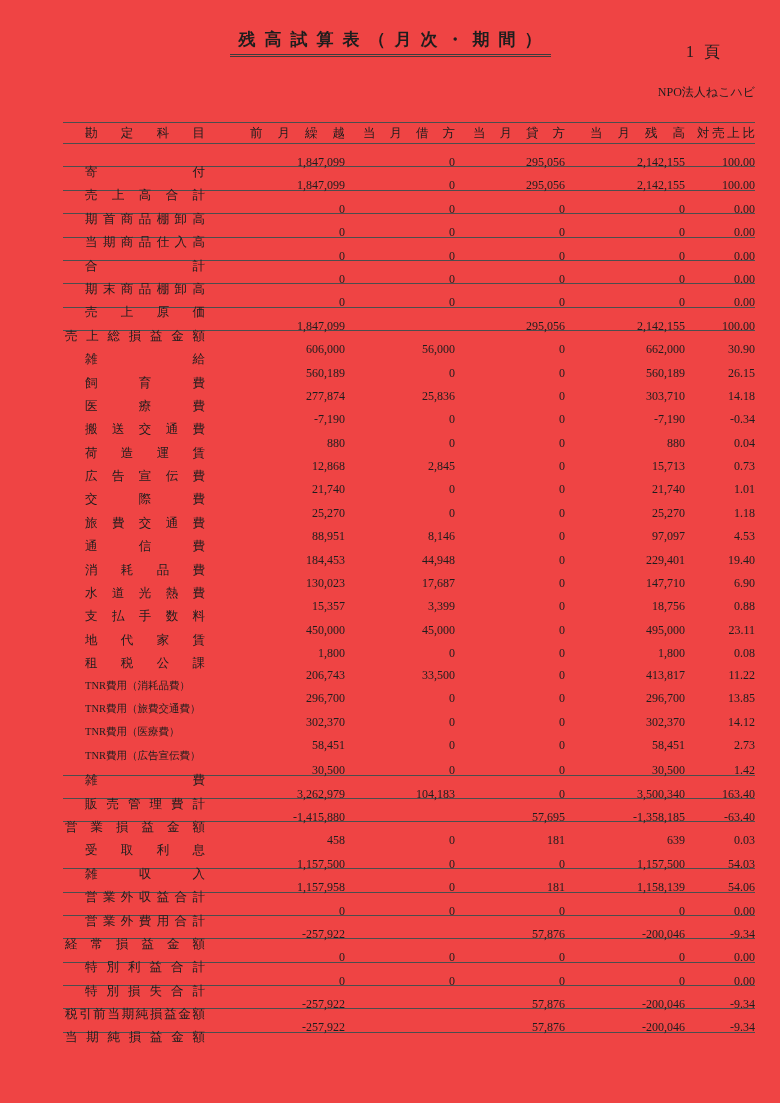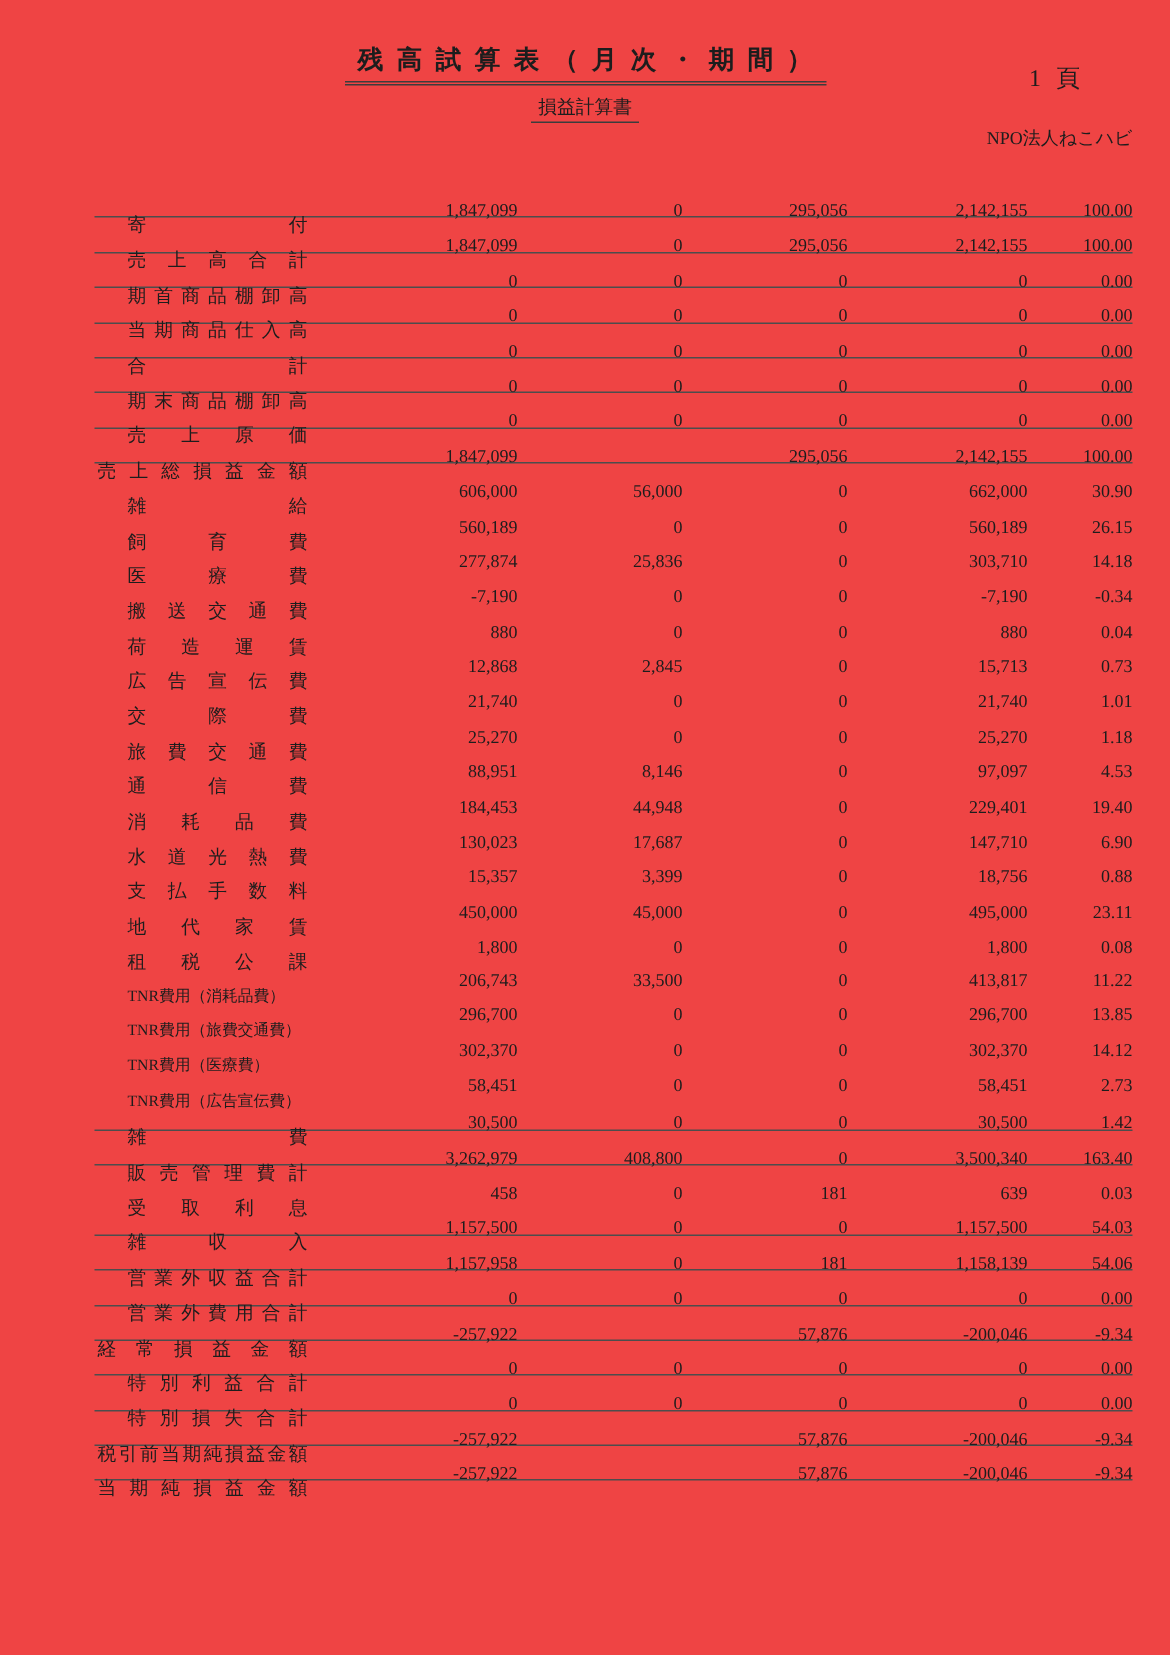--- a/index.html
+++ b/index.html
@@ -47,28 +47,45 @@
 </head>
 <body>
 
 <div class="page">
 
   <div class="title-row">
     <span class="title">残高試算表（月次・期間）</span>
   </div>
   <div class="page-num">1 頁</div>
 
-  <div class="subtitle-row">
-    <span class="subtitle">損益計算書</span>
-  </div>
 
   <div class="company">NPO法人ねこハビ</div>
 
 
   <div class="table">
+    <div class="thead">
+      <div class="hc h-acct">
+        <span class="hc-inner">勘定科目</span>
+      </div>
+      <div class="hc h-num w95">
+        <span class="hc-inner">前月繰越</span>
+      </div>
+      <div class="hc h-num w92">
+        <span class="hc-inner">当月借方</span>
+      </div>
+      <div class="hc h-num w92">
+        <span class="hc-inner">当月貸方</span>
+      </div>
+      <div class="hc h-num w95">
+        <span class="hc-inner">当月残高</span>
+      </div>
+      <div class="hc h-num w58">
+        <span class="hc-inner">対売上比</span>
+      </div>
+    </div>
     <div id="rows">
         <div class="trow">
     <div class="lbl">寄付</div>
     <div class="num">1,847,099</div>
     <div class="num">0</div>
     <div class="num">295,056</div>
     <div class="num">2,142,155</div>
     <div class="num">100.00</div>
   </div>
         <div class="trow">
@@ -275,24 +292,32 @@
     <div class="lbl">雑費</div>
     <div class="num">30,500</div>
     <div class="num">0</div>
     <div class="num">0</div>
     <div class="num">30,500</div>
     <div class="num">1.42</div>
   </div>
         <div class="trow">
     <div class="lbl">販売管理費計</div>
     <div class="num">3,262,979</div>
-    <div class="num">408,800</div>
+    <div class="num">104,183</div>
     <div class="num">0</div>
     <div class="num">3,500,340</div>
     <div class="num">163.40</div>
+  </div>
+        <div class="trow">
+    <div class="lbl lv1">営業損益金額</div>
+    <div class="num">-1,415,880</div>
+    <div class="num"></div>
+    <div class="num">57,695</div>
+    <div class="num">-1,358,185</div>
+    <div class="num">-63.40</div>
   </div>
         <div class="trow nb">
     <div class="lbl">受取利息</div>
     <div class="num">458</div>
     <div class="num">0</div>
     <div class="num">181</div>
     <div class="num">639</div>
     <div class="num">0.03</div>
   </div>
         <div class="trow">

